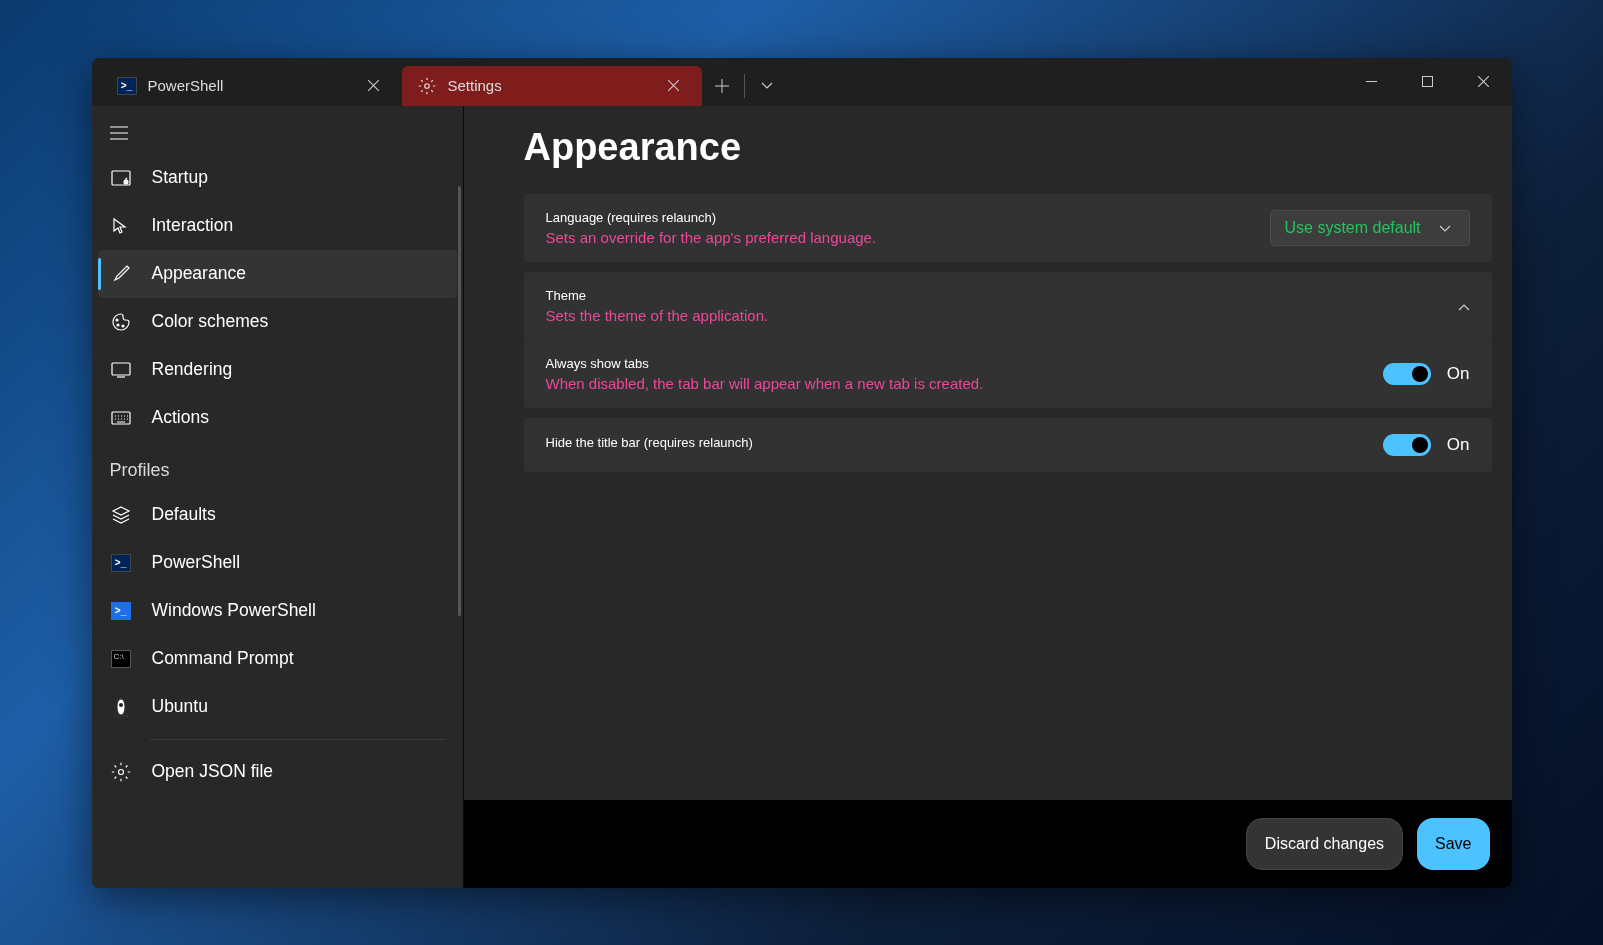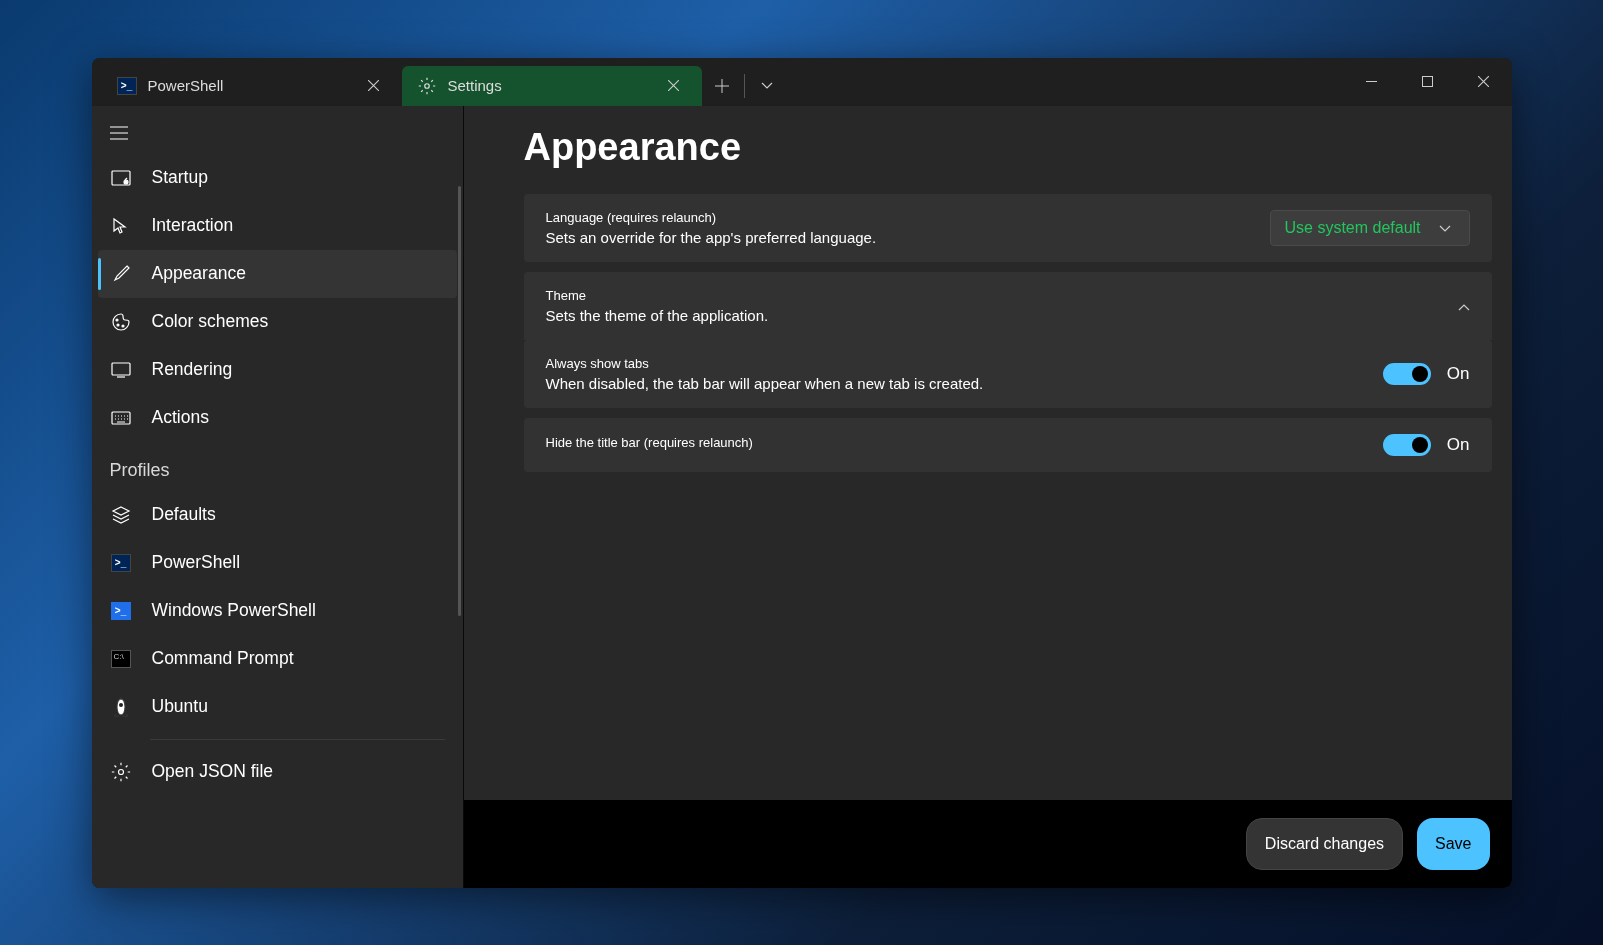--- a/index.html
+++ b/index.html
@@ -44,21 +44,21 @@
     padding: 0 14px;
     height: 40px;
     margin-top: 8px;
     border-radius: 6px 6px 0 0;
     cursor: pointer;
     color: #ddd;
     font-size: 15px;
     min-width: 300px;
   }
   .tab.active {
-    background: #14532d;
+    background: #7f1d1d;
     justify-content: flex-end;
   }
   .tab-close {
     margin-left: auto;
     width: 28px;
     height: 28px;
     display: flex;
     align-items: center;
     justify-content: center;
     border-radius: 4px;
@@ -200,21 +200,21 @@
   }
   .setting-card.expandable { border-radius: 4px 4px 0 0; margin-bottom: 0; }
   .setting-text { flex: 1; }
   .setting-title {
     font-size: 13px;
     color: #fff;
     margin-bottom: 4px;
   }
   .setting-desc {
     font-size: 15px;
-    color: #ffffff;
+    color: #ec4899;
   }
   .dropdown {
     background: #3d3d3d;
     border: 1px solid #4a4a4a;
     border-radius: 4px;
     padding: 8px 14px;
     display: flex;
     align-items: center;
     gap: 18px;
     color: #22c55e;

